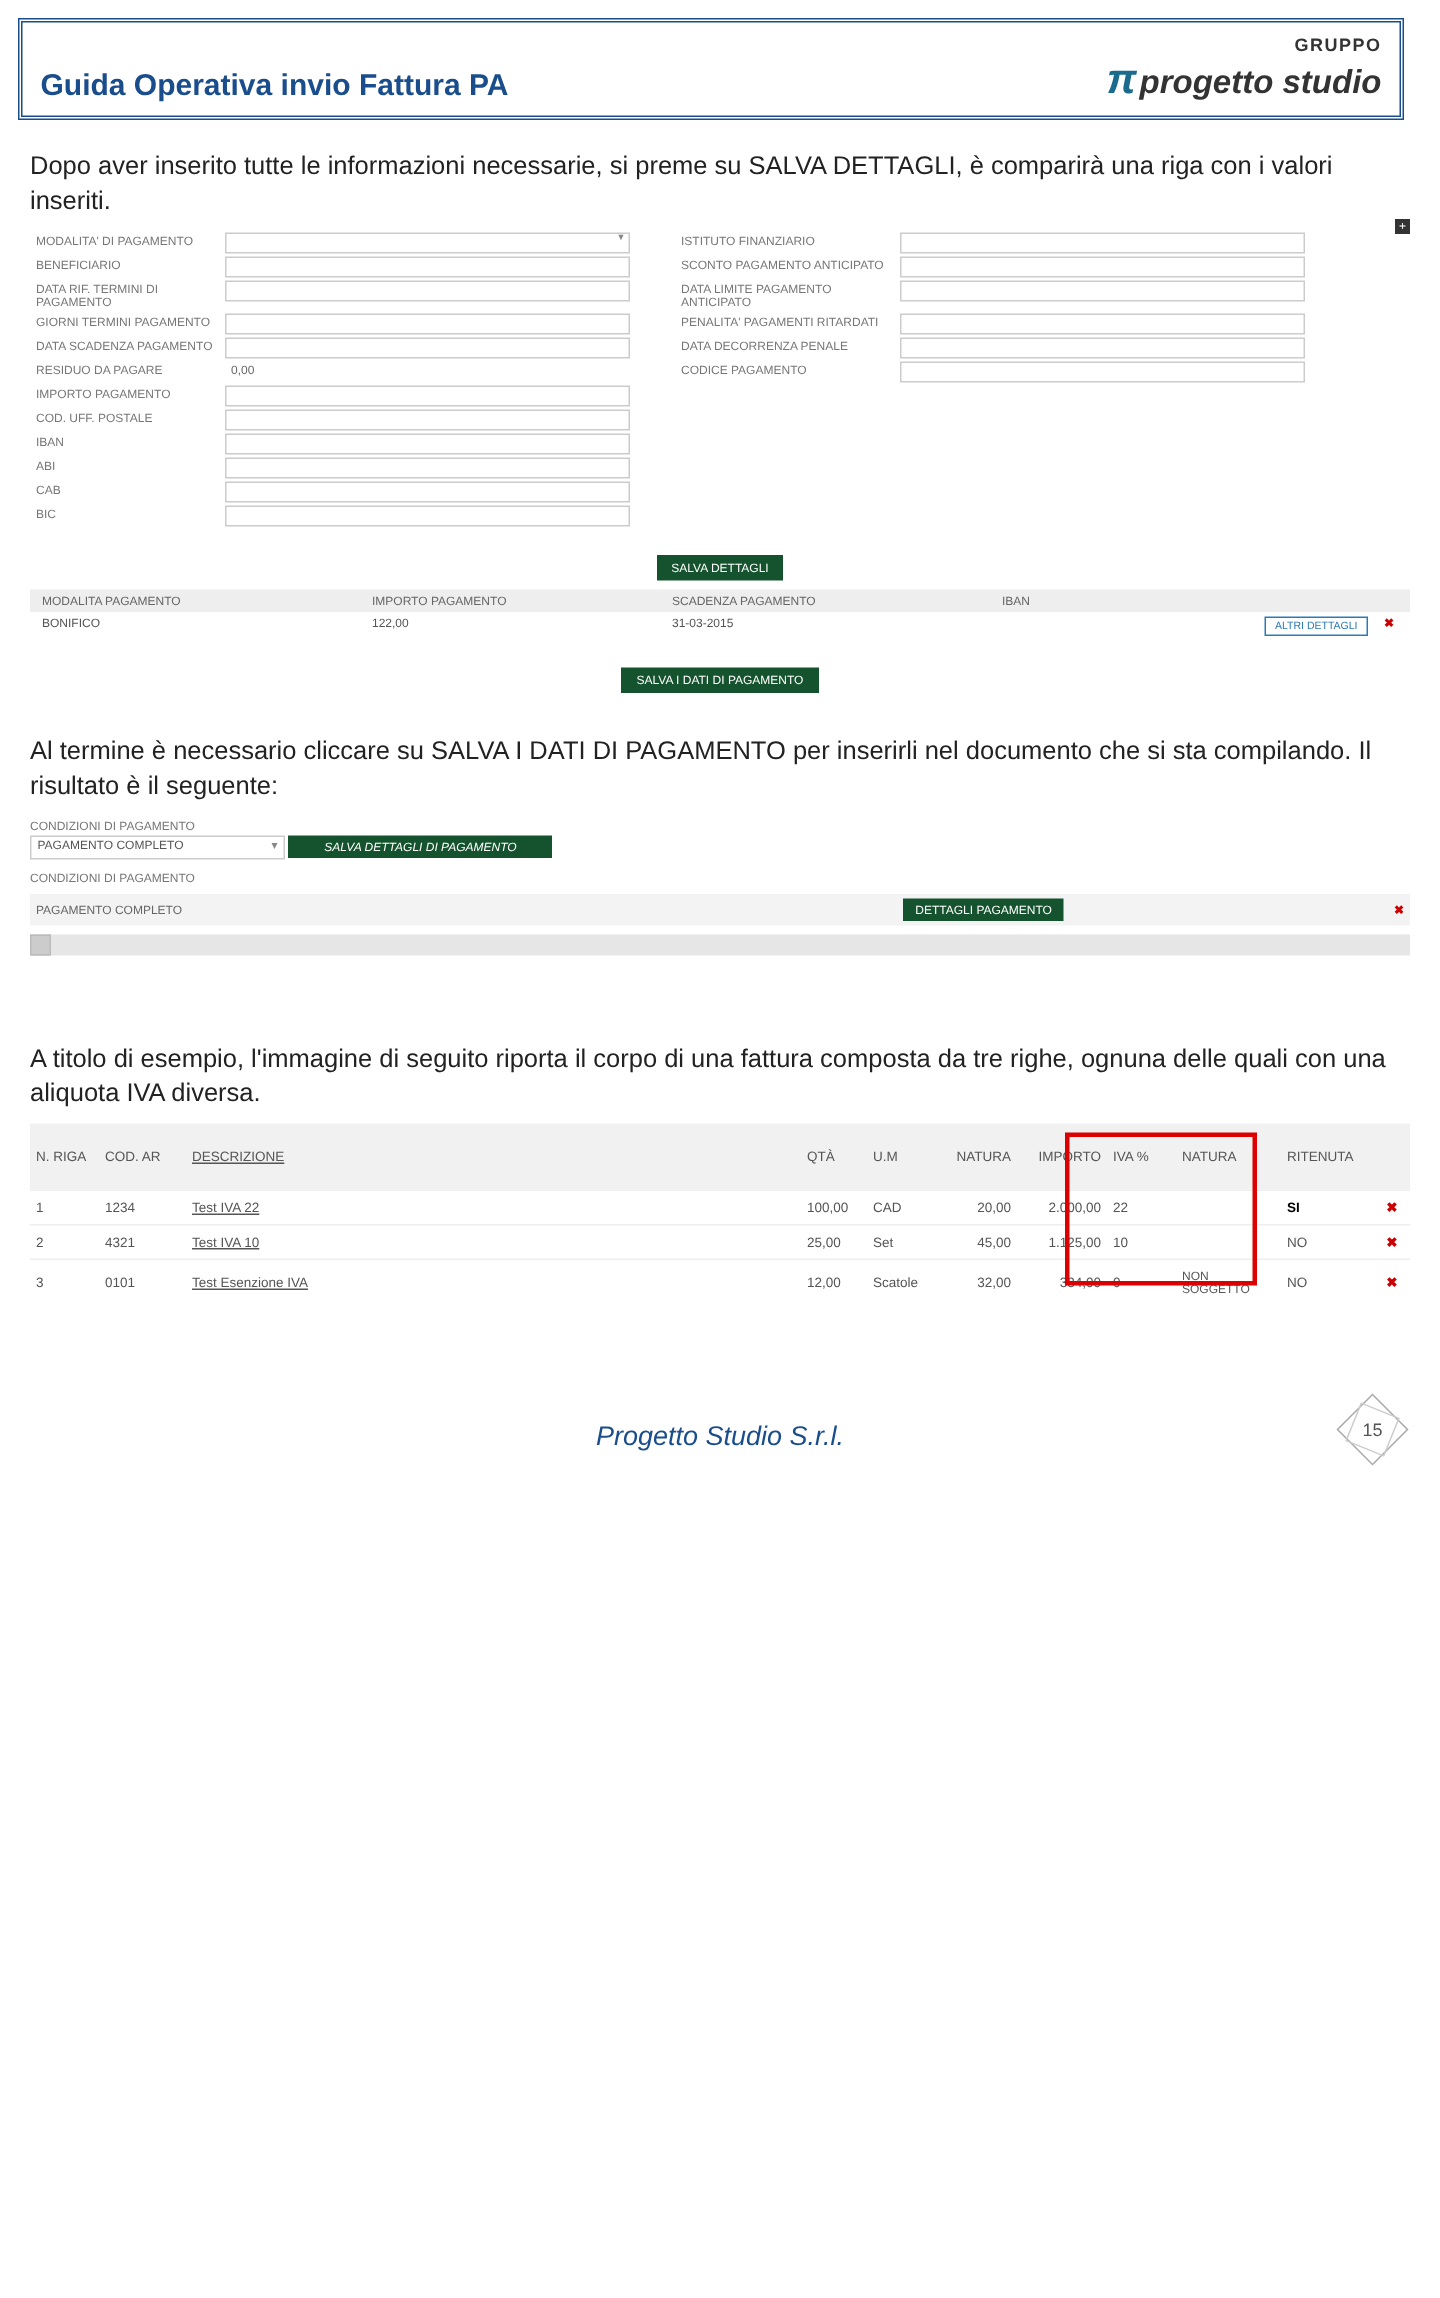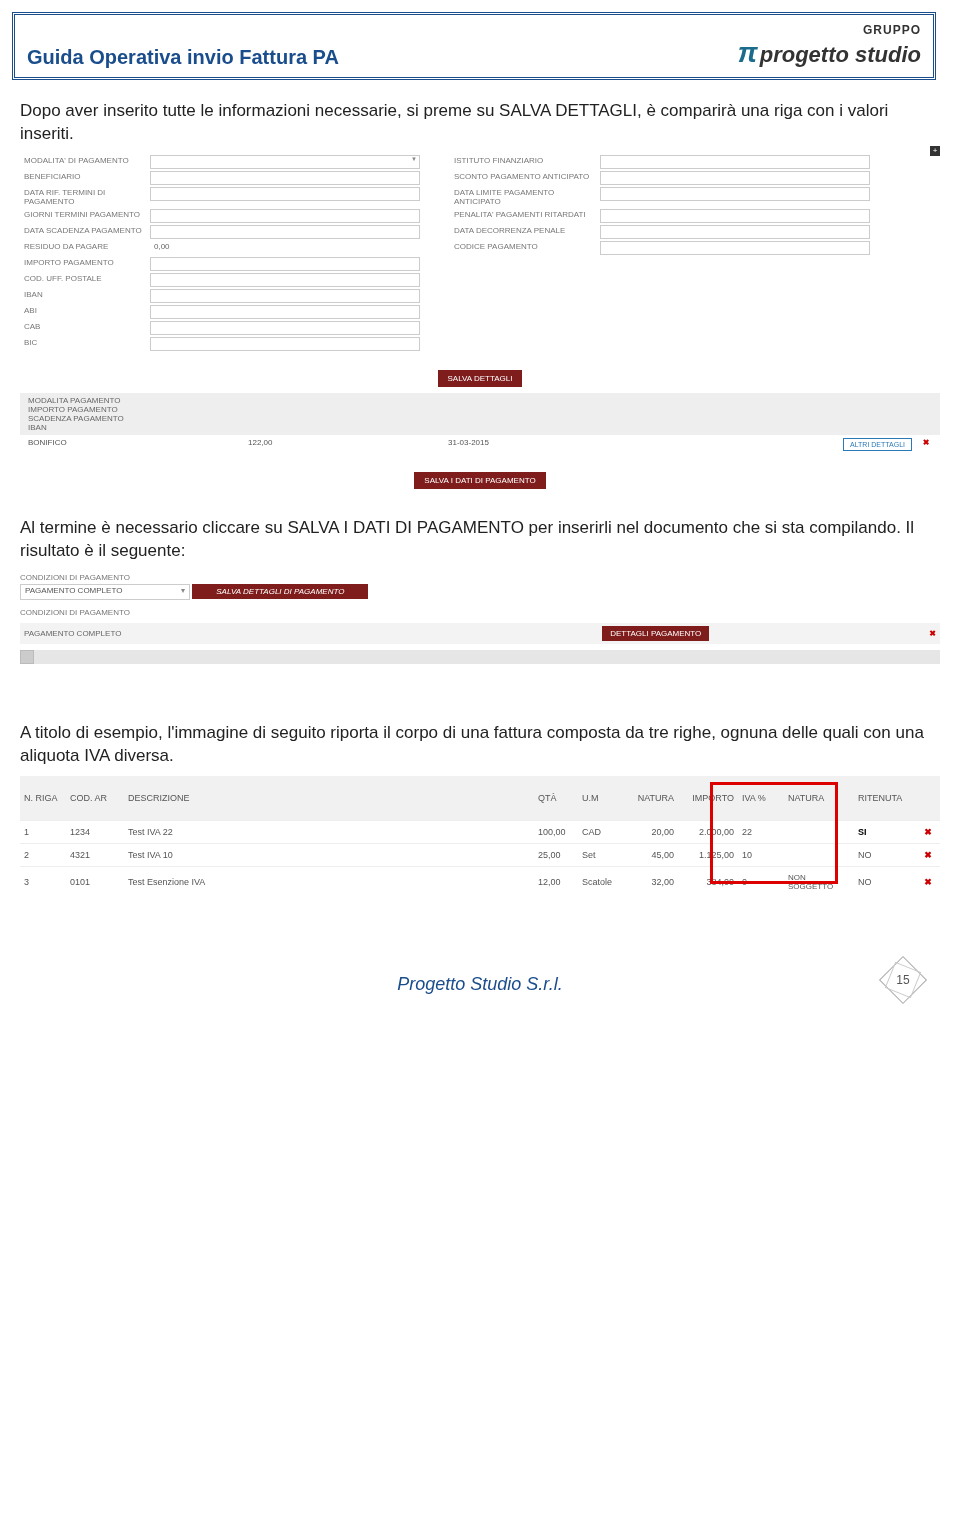--- a/index.html
+++ b/index.html
@@ -39,27 +39,27 @@
   }
   .form-grid .lbl { padding: 2px 4px; font-size: 8px; color: #777; }
   .form-grid .fld {
     border: 1px solid #ccc; height: 14px; background: #fff; margin: 1px 0;
   }
   .form-grid .fld.select::after { content: "▼"; float: right; color: #888; font-size: 6px; padding-right: 2px; }
   .form-grid .val { padding: 2px 4px; font-size: 8px; color: #666; }
   .plus-box { position: absolute; right: 0; top: -8px; width: 10px; height: 10px; background: #333; color: #fff; font-size: 8px; text-align: center; line-height: 10px; }
 
   .btn-blue {
-    background: #7f1d1d; color: #fff; font-size: 8px; padding: 4px 10px;
+    background: #14532d; color: #fff; font-size: 8px; padding: 4px 10px;
     border: none; display: inline-block;
   }
   .btn-center { text-align: center; margin: 18px 0 6px 0; }
 
   .tbl { width: 100%; font-size: 8px; }
-  .tbl-head { background: #eee; color: #666; display: flex; padding: 3px 4px; flex-direction: column; }
+  .tbl-head { background: #eee; color: #666; display: flex; padding: 3px 4px; }
   .tbl-row { display: flex; padding: 3px 4px; align-items: flex-start; }
   .tbl-head > div, .tbl-row > div { padding: 0 4px; }
   .col-a { width: 220px; } .col-b { width: 200px; } .col-c { width: 220px; } .col-d { flex: 1; }
   .col-e { width: 90px; text-align: right; } .col-x { width: 20px; text-align: center; }
   .btn-outline { border: 1px solid #2a7ab8; color: #2a7ab8; padding: 2px 6px; font-size: 7px; display: inline-block; }
   .del-x { color: #c00; font-weight: bold; }
 
   
   .shot2 .lbl2 { font-size: 8px; color: #777; padding: 2px 0; }
   .shot2 .sel2 { border: 1px solid #ccc; background: #fff; display: inline-block; width: 170px; height: 16px; font-size: 8px; padding: 1px 4px; vertical-align: middle; }
@@ -68,35 +68,35 @@
   .row2 .txt { font-size: 8px; color: #666; }
   .row2 .spacer { flex: 1; }
   .scrollbar { height: 14px; background: #e6e6e6; margin-top: 6px; position: relative; }
   .scrollbar .nub { position: absolute; left: 0; top: 0; width: 14px; height: 14px; background: #ccc; border: 1px solid #bbb; }
 
   
   .tbl3 { width: 100%; font-size: 9px; margin-top: 8px; color: #555; }
   .tbl3 .hdr { display: flex; background: #f1f1f1; padding: 17px 0; }
   .tbl3 .r { display: flex; padding: 6px 0; align-items: center; border-top: 1px solid #eee; }
   .tbl3 .hdr > div, .tbl3 .r > div { padding: 0 4px; }
-  .c-n { width: 46px; } .c-cod { width: 58px; } .c-desc { flex: 1; min-width: 230px; }
+  .c-n { width: 46px; } .c-cod { width: 58px; } .c-desc { flex: 1; min-width: 230px; text-decoration: underline; }
   .c-qta { width: 44px; text-align: left; } .c-um { width: 44px; }
   .c-prezzo { width: 56px; text-align: right; } .c-imp { width: 60px; text-align: right; }
   .c-iva { width: 46px; } .c-nat { width: 70px; } .c-rit { width: 62px; } .c-del { width: 24px; text-align: center; }
   .redbox {
     position: absolute; border: 3px solid #d00; pointer-events: none;
   }
   .si { color: #000; font-weight: bold; }
 
   .footer {
     position: absolute; bottom: 10px; left: 0; width: 960px;
     text-align: center; color: #1a4d8c; font-style: italic; font-size: 18px;
   }
   .page-num {
-    position: absolute; bottom: 8px; right: 40px; font-size: 12px; color: #555;
+    position: absolute; bottom: 8px; right: 28px; font-size: 12px; color: #555;
     width: 34px; height: 34px; display: flex; align-items: center; justify-content: center;
   }
   .page-num::before {
     content: ""; position: absolute; inset: 0;
     border: 1px solid #aaa; transform: rotate(45deg);
   }
   .page-num::after {
     content: ""; position: absolute; inset: 3px;
     border: 1px solid #ccc; transform: rotate(22deg);
   }

